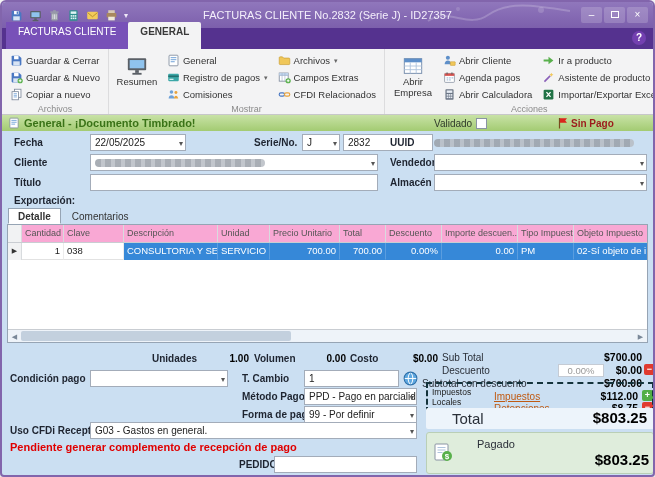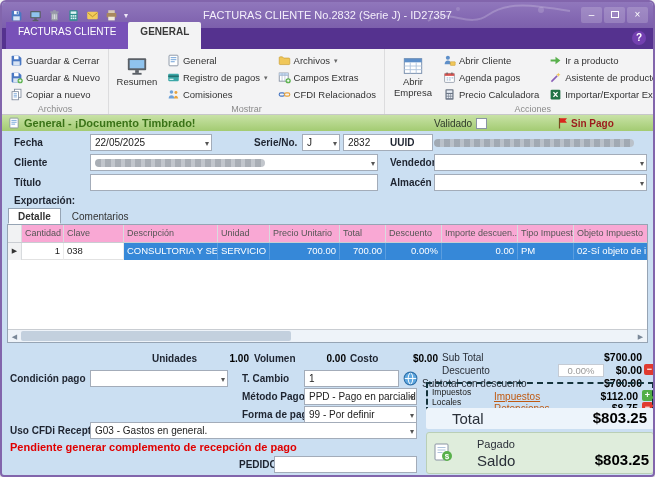--- a/index.html
+++ b/index.html
@@ -307,21 +307,21 @@
                 <rect x="4.5" y="3" width="7" height="3" fill="#E8EDF5"></rect>
                 <g fill="#E8EDF5">
                   <rect x="4.5" y="7.5" width="2" height="2"></rect>
                   <rect x="7" y="7.5" width="2" height="2"></rect>
                   <rect x="9.5" y="7.5" width="2" height="2"></rect>
                   <rect x="4.5" y="10.5" width="2" height="2"></rect>
                   <rect x="7" y="10.5" width="2" height="2"></rect>
                   <rect x="9.5" y="10.5" width="2" height="2"></rect>
                 </g>
               </svg>
-              <span>Precio Calculadora</span>
+              <span>Abrir Calculadora</span>
             </div>
         </div>
         <div class="rcol">
           <div class="ritem">
               <svg class="ic" viewBox="0 0 16 16">
                 <path d="M2 8h7" stroke="#59B04C" stroke-width="2.4"></path>
                 <path d="M8 3.5L14 8l-6 4.5z" fill="#59B04C"></path>
               </svg>
               <span>Ir a producto</span>
             </div>
@@ -360,21 +360,21 @@
       <svg width="10" height="12" viewBox="0 0 10 12">
           <path d="M1.5 1v10.5" stroke="#7A4A1E" stroke-width="1.2"></path>
           <path d="M2 1.2h7l-1.8 2.3L9 5.8H2z" fill="#D9261C"></path>
         </svg>
       <span class="sinpago-lbl">Sin Pago</span>
     </span>
   </div>
 
   <div class="formarea">
     <span class="flbl" style="left:12px;top:6px">Fecha</span>
-    <div class="fld cmb" style="left:88px;top:3px;width:122px">
+    <div class="fld cmb" style="left:88px;top:3px;width:96px">
         <span>22/05/2025</span>
       </div>
 
     <span class="flbl" style="left:252px;top:6px">Serie/No.</span>
     <div class="fld cmb" style="left:300px;top:3px;width:38px">
         <span>J</span>
       </div>
     <div class="fld" style="left:341px;top:3px;width:90px">
         <span>2832</span>
       </div>
@@ -512,18 +512,17 @@
     <span class="tval bigtxt" style="left:565px;top:63px;width:80px">$803.25</span>
 
     <div class="pagadobox">
       <span style="position:absolute;left:6px;top:9px"><svg width="20" height="20" viewBox="0 0 20 20">
             <rect x="2" y="2" width="13" height="16" rx="1" fill="#fff" stroke="#8A94A3"></rect>
             <path d="M4.5 5.5h8M4.5 8h8M4.5 10.5h5" stroke="#AFC4DD"></path>
             <circle cx="14" cy="14" r="5" fill="#59B04C"></circle>
             <text x="14" y="17" font-size="8" fill="#fff" text-anchor="middle" font-family="Liberation Sans, sans-serif" font-weight="bold">$</text>
           </svg></span>
       <span class="tlbl" style="left:50px;top:5px;width:110px;font-size:11px">Pagado</span>
-      <span class="tlbl bigtxt" style="left:50px;top:19px;width:100px">Saldo</span>
       <span class="tval bigtxt" style="left:156px;top:18px;width:66px">$803.25</span>
     </div>
   </div>
 
 </div>
 
 </body></html>

